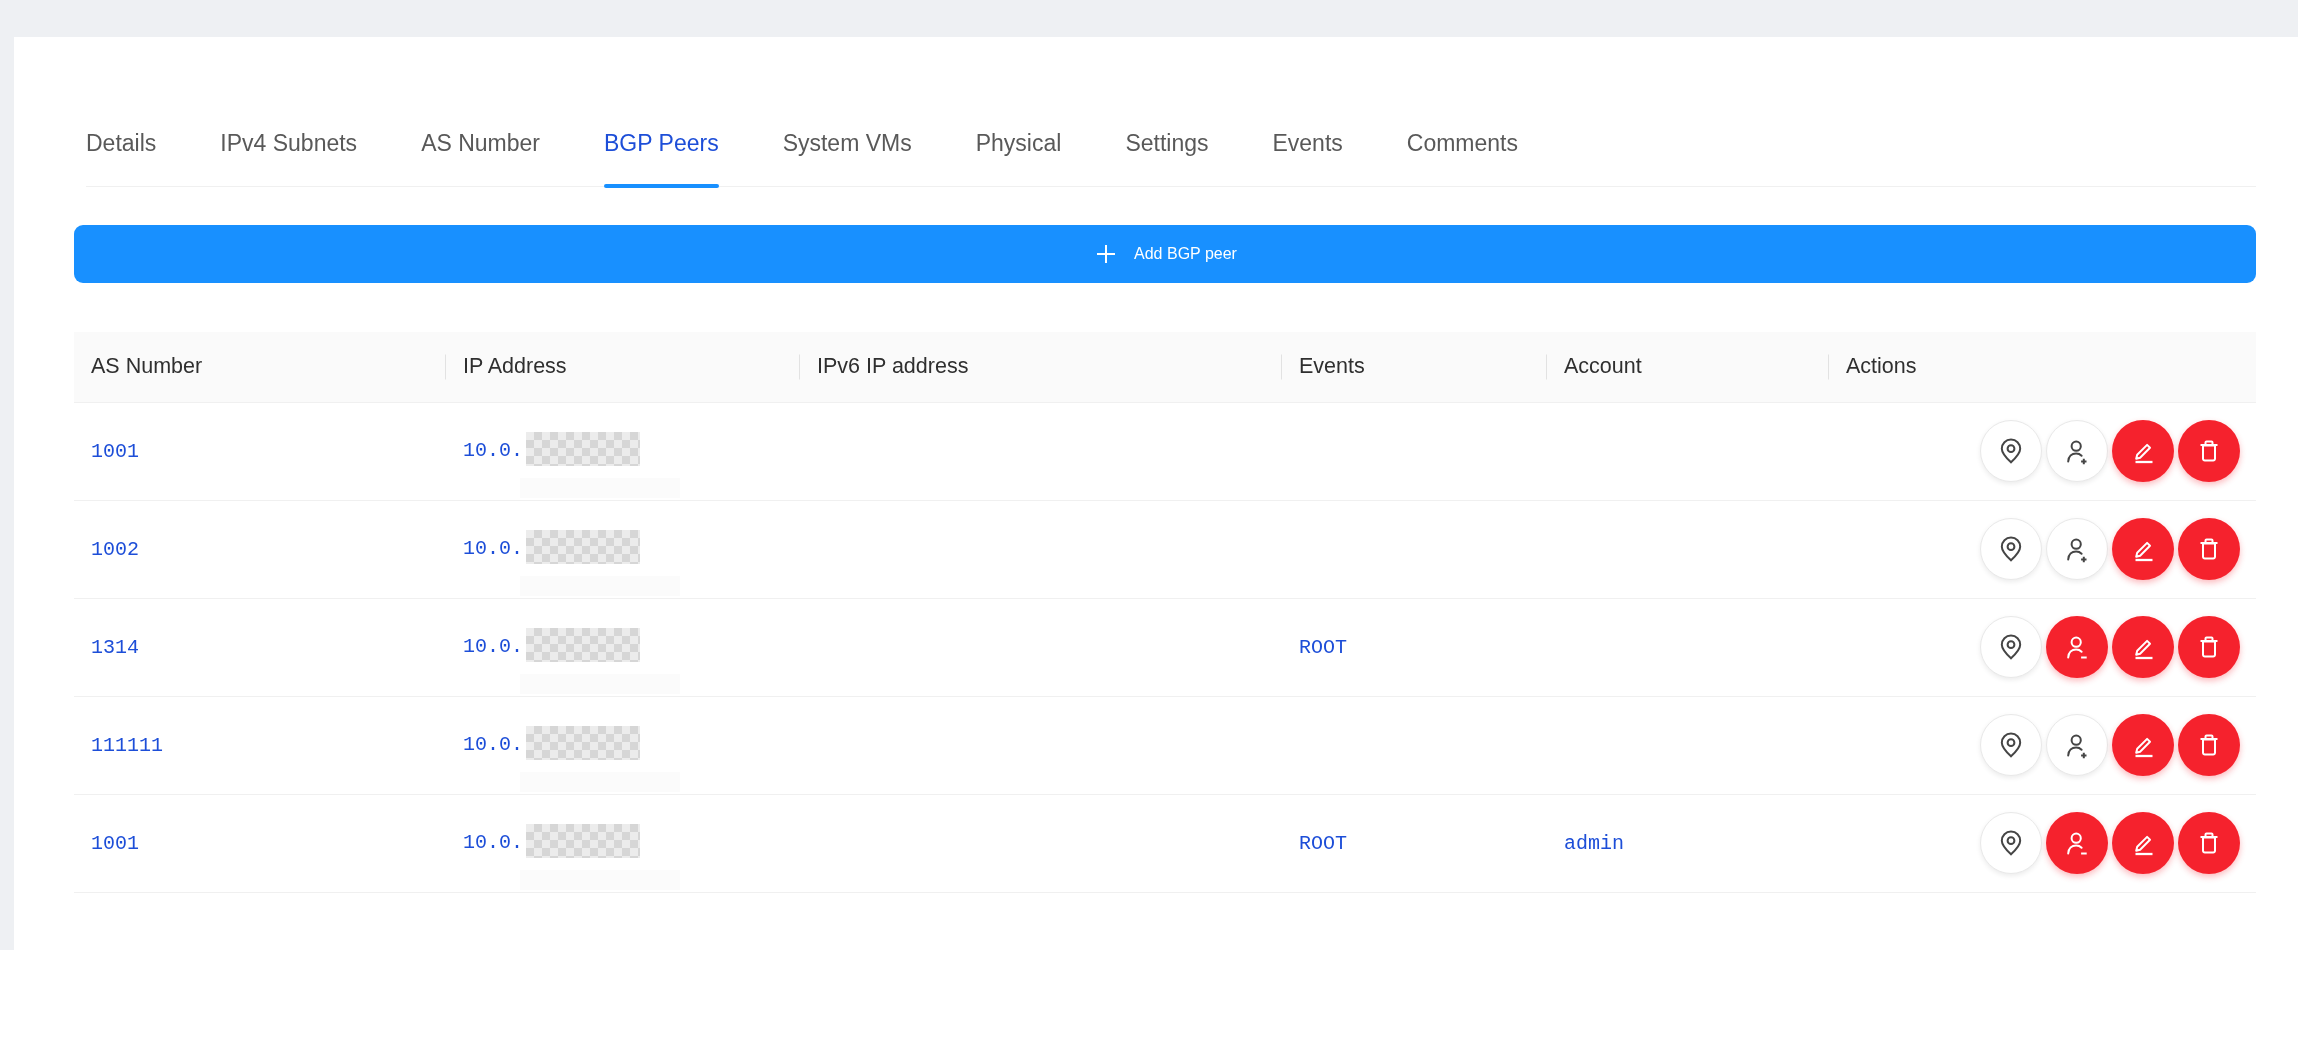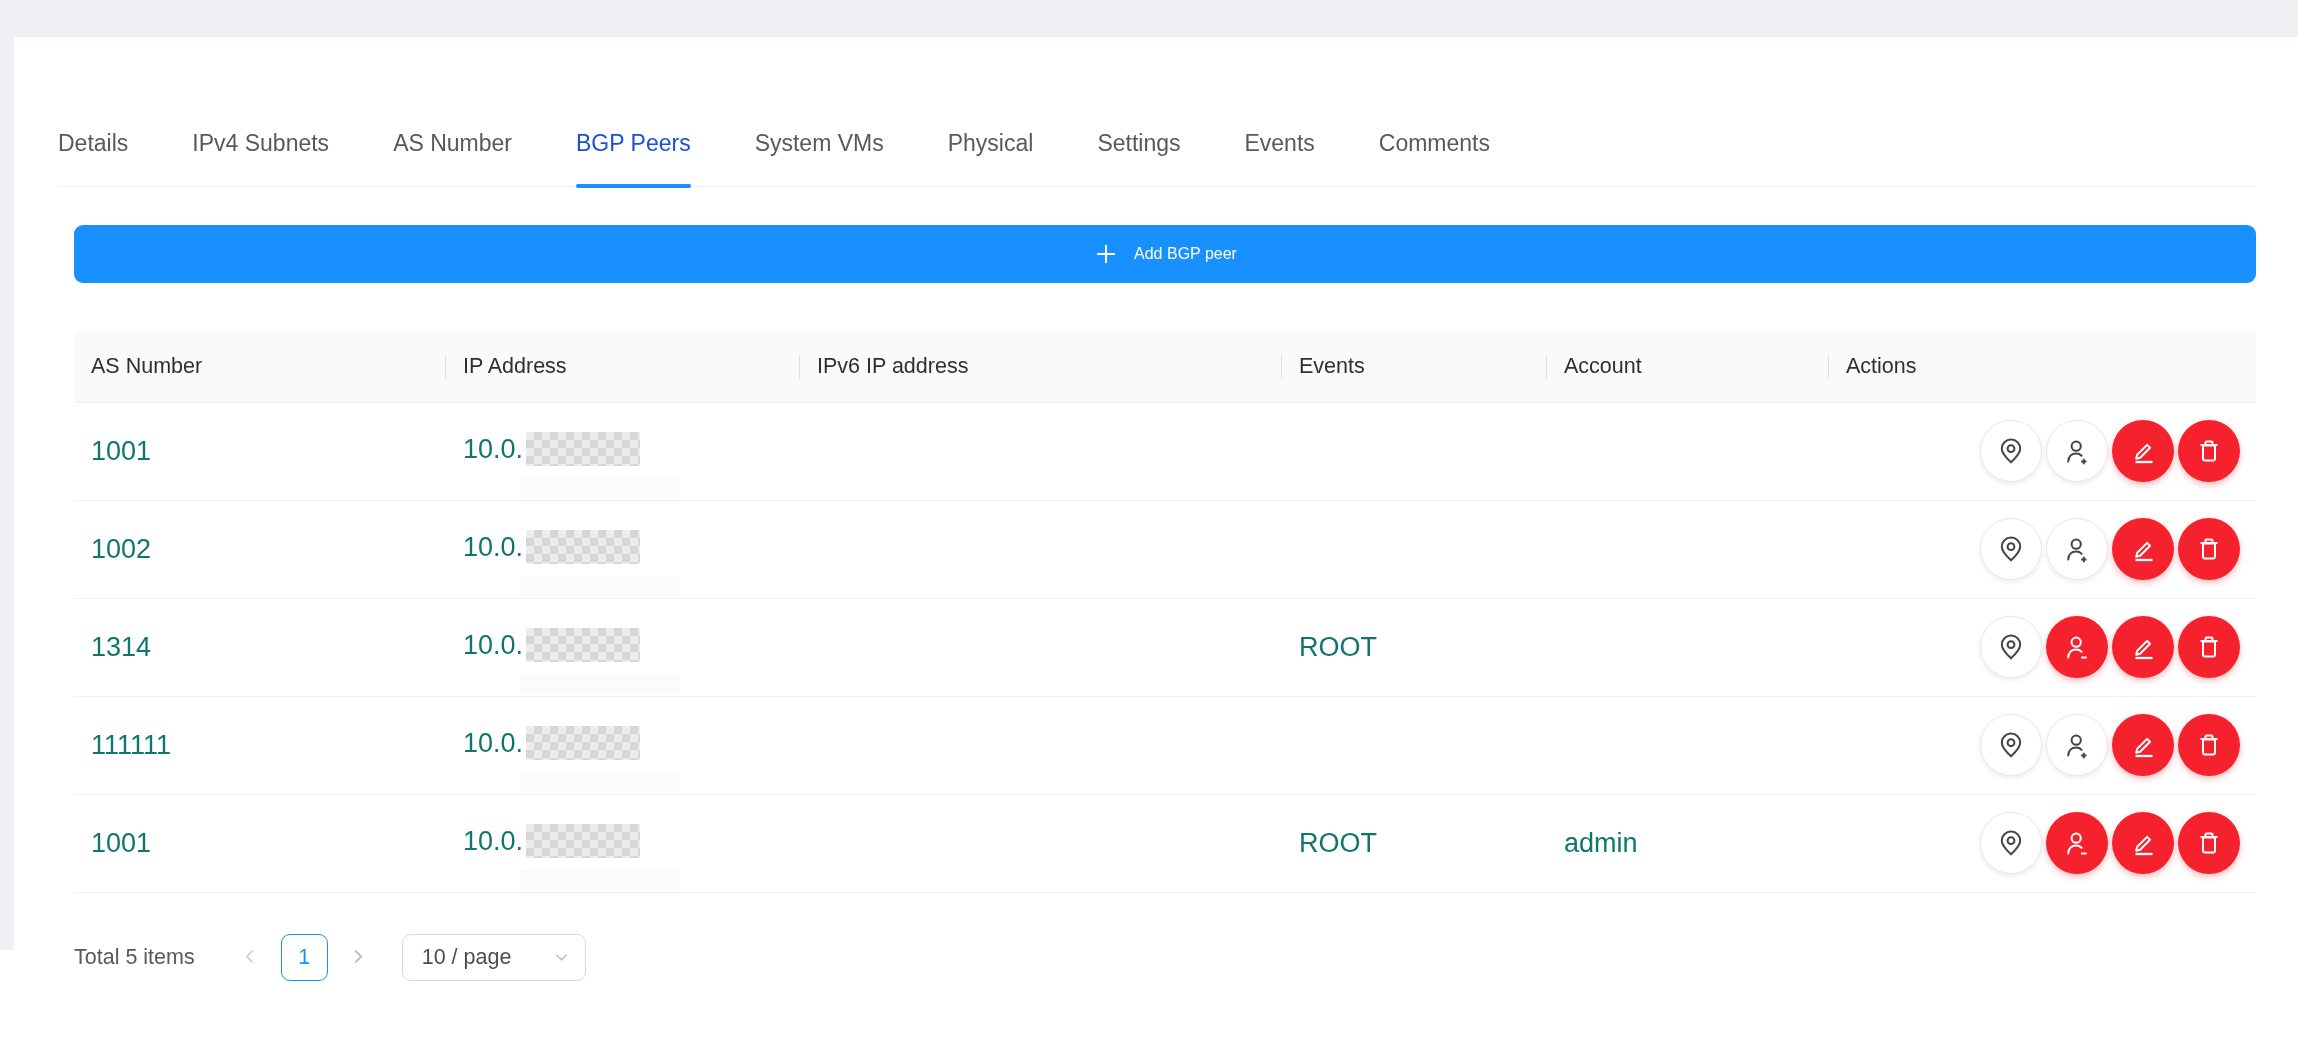--- a/index.html
+++ b/index.html
@@ -7,21 +7,21 @@
   html,body { width:2298px; height:1055px; background:#ffffff;
     font-family:"Liberation Sans", sans-serif; }
   .page { position:relative; width:2298px; height:1055px; overflow:hidden; background:#fff; }
 
   .top-strip { position:absolute; left:0; top:0; width:100%; height:37px; background:#eef0f3; }
   .left-strip { position:absolute; left:0; top:37px; width:14px; height:913px; background:#eef0f3; }
   .card { position:absolute; left:14px; top:37px; right:0; bottom:0;
     background:#fff; border-radius:12px 0 0 0; }
 
   
-  .tabs { position:absolute; left:44px; top:80px; right:42px; height:70px;
+  .tabs { position:absolute; left:72px; top:80px; right:42px; height:70px;
     border-bottom:1px solid #f0f0f0; display:flex; gap:64px; align-items:flex-start; }
   .tab { height:70px; padding-top:12px; font-size:23px; line-height:28px; color:#595959;
     position:relative; white-space:nowrap; cursor:pointer; }
   .tab.active { color:#1d4ed8; }
   .tab.active::after { content:""; position:absolute; left:0; right:0; bottom:-1px;
     height:4px; background:#1890ff; border-radius:2px; }
 
   
   .add-btn { position:absolute; left:60px; top:188px; right:42px; height:58px;
     background:#1890ff; border:none; border-radius:9px; color:#fff; font-size:16px;
@@ -31,21 +31,21 @@
 
   
   .table-wrap { position:absolute; left:60px; top:295px; right:42px; }
   table { width:100%; border-collapse:collapse; table-layout:fixed; }
   th { height:70px; background:#fafafa; text-align:left; padding:0 8px 0 17px;
     font-weight:400; font-size:21.5px; color:#2f2f2f; position:relative; }
   th:not(:last-child)::after { content:""; position:absolute; right:0; top:50%;
     transform:translateY(-50%); width:1px; height:25px; background:#e2e2e2; }
   th { border-bottom:1px solid #f0f0f0; }
   td { height:98px; padding:0 8px 0 17px; border-bottom:1px solid #f0f0f0;
-    font-size:27px; color:#0f766e; }
+    font-size:20px; color:#1d4ed8;font-family:Liberation Mono, monospace; }
 
   .ip-cell { white-space:nowrap; }
   .pixel-block { display:inline-block; width:114px; height:34px; vertical-align:middle;
     position:relative; top:-2px; margin-left:3px;
     background-image:
       linear-gradient(45deg,#d6d6d6 25%,transparent 25%,transparent 75%,#d6d6d6 75%),
       linear-gradient(45deg,#d6d6d6 25%,#ececec 25%,#ececec 75%,#d6d6d6 75%);
     background-position:0 0, 8px 8px; background-size:16px 16px; }
   .pixel-block::after { content:""; position:absolute; left:-6px; width:140%; top:46px;
     height:20px; background:#fbfbfb; opacity:0.9; pointer-events:none; }
@@ -355,37 +355,15 @@
                     </span>
                   </button>
               </div>
             </td>
           </tr>
 
         </tbody>
       </table>
     </div>
 
-    <div class="pagination">
-      <span class="pg-total">Total 5 items</span>
-      <button class="pg-arrow prev">
-          <span><svg width="17" height="17" viewBox="0 0 16 16" fill="none" stroke="currentColor" stroke-width="1.8" stroke-linecap="round">
-              <path d="M10.5 3 L5.5 8 L10.5 13"></path>
-            </svg></span>
-        </button>
-      <button class="pg-current">1</button>
-      <button class="pg-arrow next">
-          <span><svg width="17" height="17" viewBox="0 0 16 16" fill="none" stroke="currentColor" stroke-width="1.8" stroke-linecap="round">
-              <path d="M5.5 3 L10.5 8 L5.5 13"></path>
-            </svg></span>
-        </button>
-      <div class="pg-size">
-        <span>10 / page</span>
-        <span class="chev">
-            <svg width="15" height="15" viewBox="0 0 16 16" fill="none" stroke="currentColor" stroke-width="1.6" stroke-linecap="round">
-              <path d="M3 5.5 L8 10.5 L13 5.5"></path>
-            </svg>
-          </span>
-      </div>
-    </div>
 
   </div>
 </div>
 
 </body></html>

